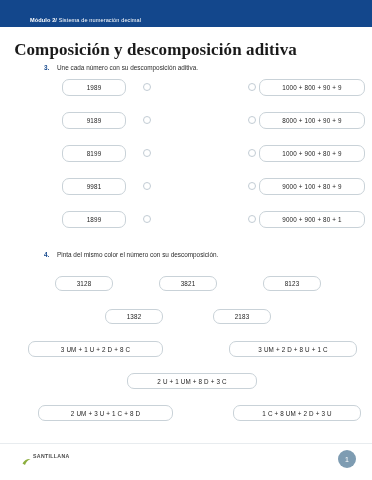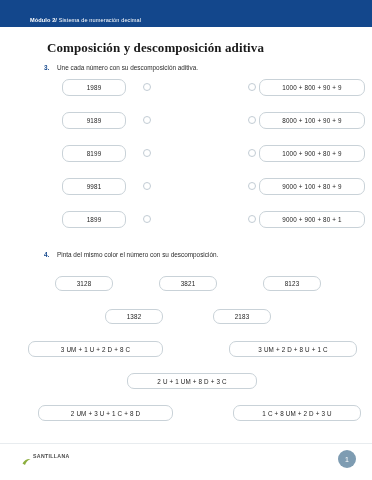--- a/index.html
+++ b/index.html
@@ -44,21 +44,21 @@
   }
 
   
   .page-title {
     position: absolute;
     left: 0;
     top: 40px;
     width: 311px;
     text-align: center;
     font-family: "Liberation Serif", serif;
-    font-size: 13px;
+    font-size: 17px;
     font-weight: bold;
     color: #1a1a1a;
     letter-spacing: .1px;
   }
 
   
   .prompt {
     position: absolute;
     display: flex;
     align-items: baseline;

